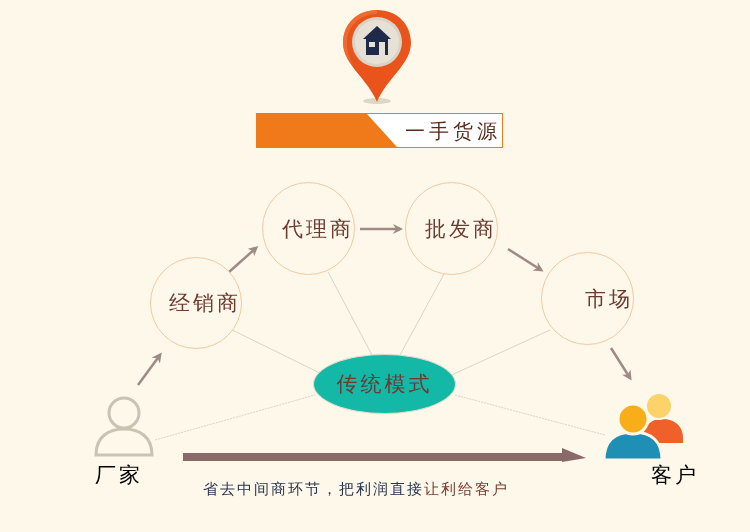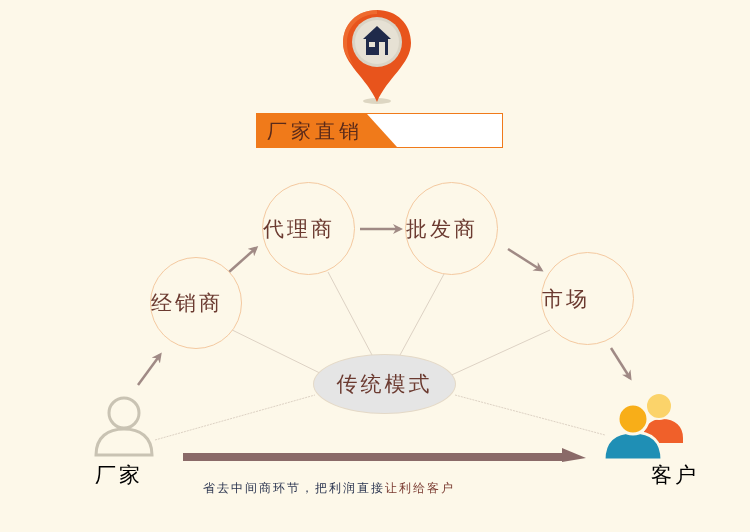--- a/index.html
+++ b/index.html
@@ -1,26 +1,26 @@
 <!DOCTYPE html>
 <html><head>
 <meta charset="utf-8">
 <style>
   html,body{margin:0;padding:0;}
   body{width:750px;height:532px;background:#fdf8e9;position:relative;overflow:hidden;font-family:"DejaVu Sans",sans-serif;}
   .abs{position:absolute;}
   svg.lines{position:absolute;left:0;top:0;}
-  .node{position:absolute;border:1.5px solid #f4c9a0;border-radius:50%;background:#fdf8e9;display:flex;align-items:center;justify-content:flex-start;color:#6b3a30;font-size:21px;letter-spacing:3px;box-sizing:border-box;}
-  .ellipse{position:absolute;border:1.5px solid #e4d9c7;border-radius:50%;background:#e5e5e5;display:flex;align-items:center;justify-content:center;color:#6b3a30;font-size:21px;letter-spacing:3px;box-sizing:border-box;}
+  .node{position:absolute;border:1.5px solid #f4c9a0;border-radius:50%;background:#fdf8e9;display:flex;align-items:center;justify-content:flex-end;color:#6b3a30;font-size:21px;letter-spacing:3px;box-sizing:border-box;}
+  .ellipse{position:absolute;border:1.5px solid #e4d9c7;border-radius:50%;background:#14b8a6;display:flex;align-items:center;justify-content:center;color:#6b3a30;font-size:21px;letter-spacing:3px;box-sizing:border-box;}
   .banner{position:absolute;left:256px;top:113px;width:247px;height:35px;border:1px solid #f07a1a;box-sizing:border-box;background:#fff;overflow:hidden;}
   .banner-left{position:absolute;left:0;top:0;height:100%;width:140px;background:#f07a1a;clip-path:polygon(0 0,110px 0,140px 100%,0 100%);}
   .banner-left-text{position:absolute;left:10px;top:4px;color:#5a2a1a;font-family:"DejaVu Serif",serif;font-size:20px;letter-spacing:4px;}
   .banner-right-text{position:absolute;left:148px;top:4px;color:#5a2a1a;font-family:"DejaVu Serif",serif;font-size:20px;letter-spacing:4px;}
   .label{position:absolute;color:#000000;font-size:21px;letter-spacing:3px;}
-  .caption{position:absolute;left:203px;top:480px;font-size:12px;letter-spacing:2px;}
+  .caption{position:absolute;left:203px;top:480px;font-size:15px;letter-spacing:2px;}
   .cap-a{color:#2b3550;}
   .cap-b{color:#7a3a30;}
 </style>
 </head>
 <body>
 
 <svg class="lines" width="750" height="532">
   <defs>
     <marker id="ah" markerWidth="10" markerHeight="10" refX="7" refY="5" orient="auto" markerUnits="userSpaceOnUse">
       <path d="M0,0 L10,5 L0,10 L3,5 z" fill="#a08a85"></path>
@@ -55,21 +55,21 @@
     <circle cx="38" cy="36" r="22" fill="#e6e1d4"></circle>
     <polygon points="24,33 38,20 52,33" fill="#1f2a4a"></polygon>
     <rect x="27" y="31" width="22" height="18" fill="#1f2a4a"></rect>
     <rect x="30" y="36" width="6" height="5" fill="#e6e1d4"></rect>
     <rect x="40" y="36" width="6" height="13" fill="#e6e1d4"></rect>
   </svg>
 </div>
 
 <div class="banner">
   <div class="banner-left"></div>
-  <span class="banner-left-text">厂家直销</span>
+  <span class="banner-right-text">一手货源</span>
 </div>
 
 <div class="node" style="left:150px;top:257px;width:92px;height:92px;">
   <span>经销商</span>
 </div>
 <div class="node" style="left:262px;top:182px;width:93px;height:93px;">
   <span>代理商</span>
 </div>
 <div class="node" style="left:405px;top:182px;width:93px;height:93px;font-family:Liberation Serif, serif;">
   <span>批发商</span>

